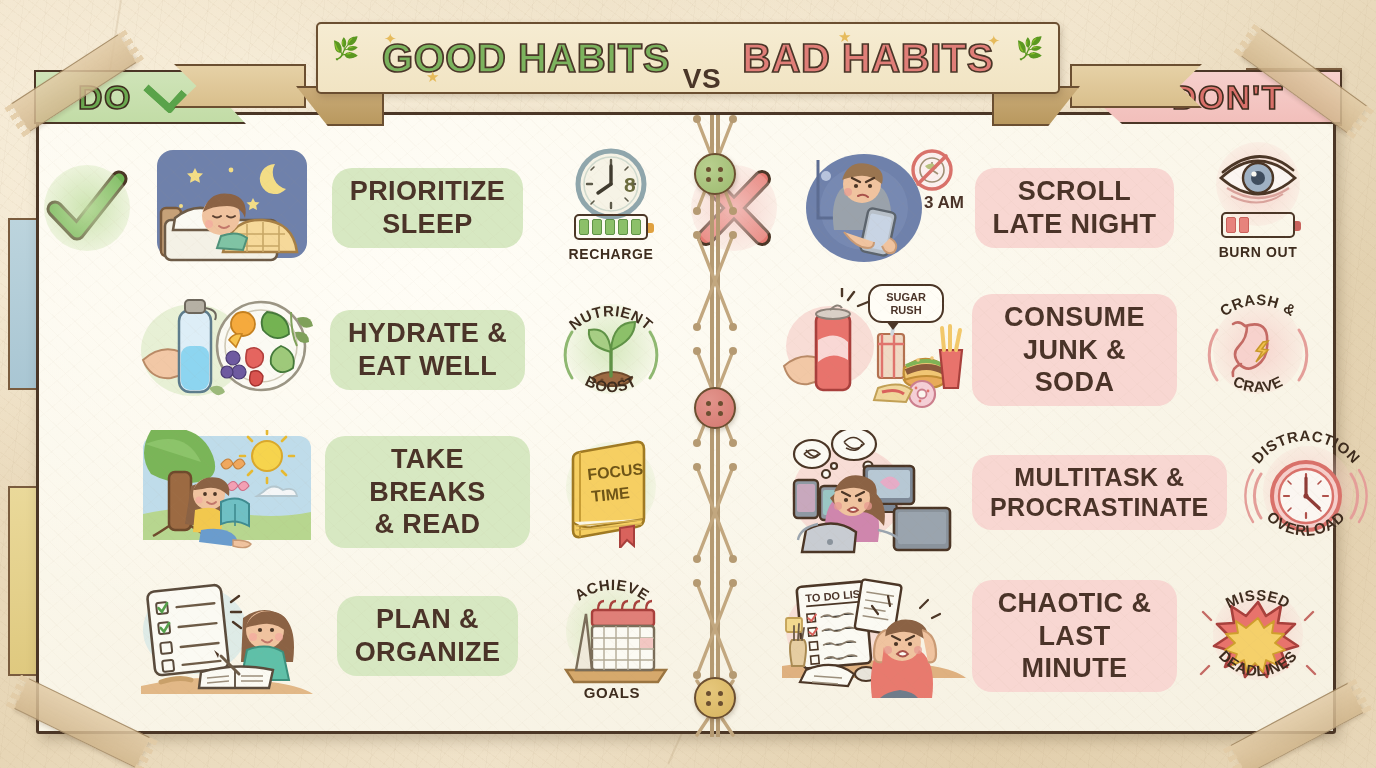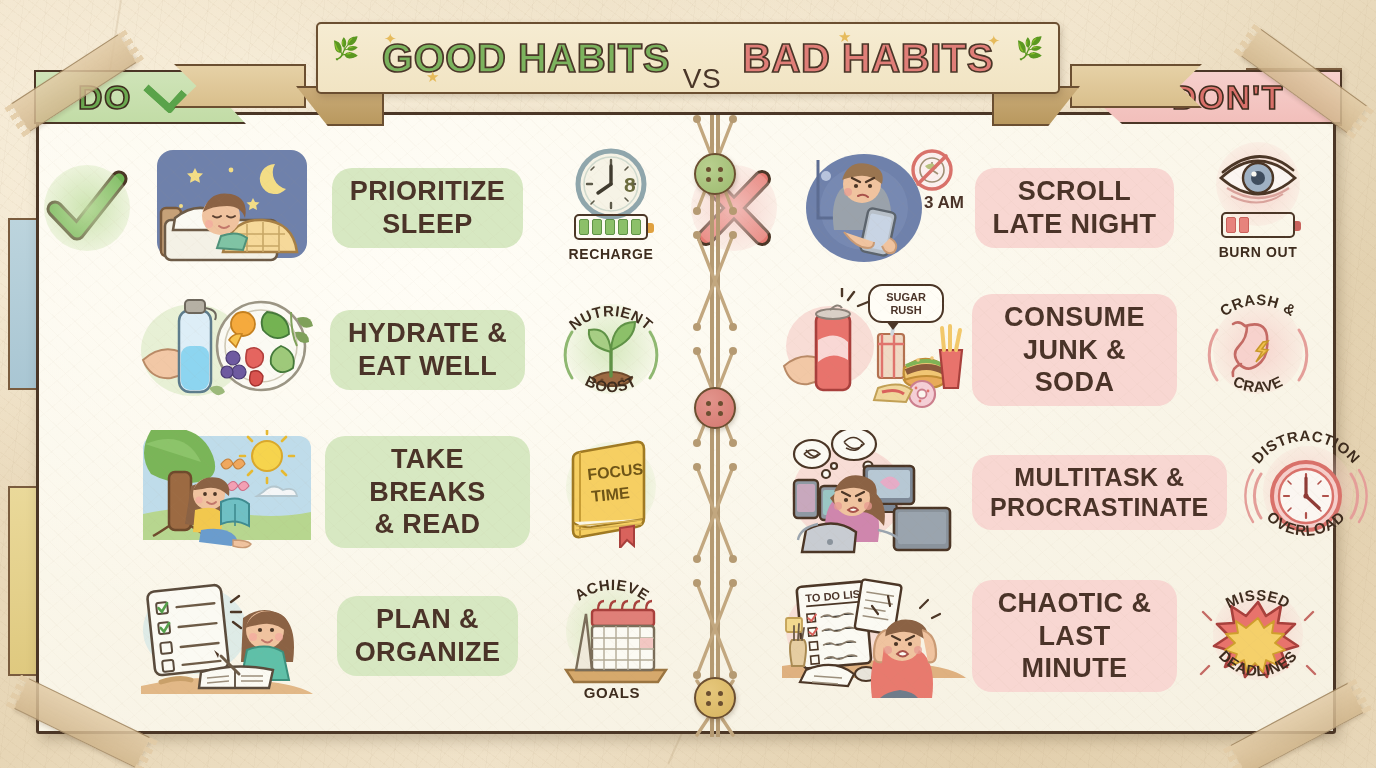--- a/index.html
+++ b/index.html
@@ -150,21 +150,21 @@
     border-radius: 5px;
     display: flex; align-items: center; justify-content: center; gap: 13px;
     box-shadow: 2px 3px 7px rgba(80,58,34,.2);
   }
   .title-word {
     font-size: 40px; font-weight: 700; letter-spacing: .5px;
     -webkit-text-stroke: 1.7px #4a3628;
   }
   .title-word.good { color: #7cb35e; }
   .title-word.bad  { color: #e07e78; margin-left: 8px; }
-  .title-vs { font-size: 28px; font-weight: 400; color: #4a3628; letter-spacing: .5px; margin-top: 41px; }
+  .title-vs { font-size: 28px; font-weight: 700; color: #4a3628; letter-spacing: .5px; margin-top: 41px; }
 
   .sprig { position:absolute; font-size: 22px; color: #86a867; }
   .twinkle { position:absolute; color: #e6bb5c; font-size: 15px; }
 
   
   .columns { position: absolute; inset: 0; display: flex; }
   .col { position: relative; }
   .col.left  { width: 650px; }
   .col.right { width: 650px; }
 

